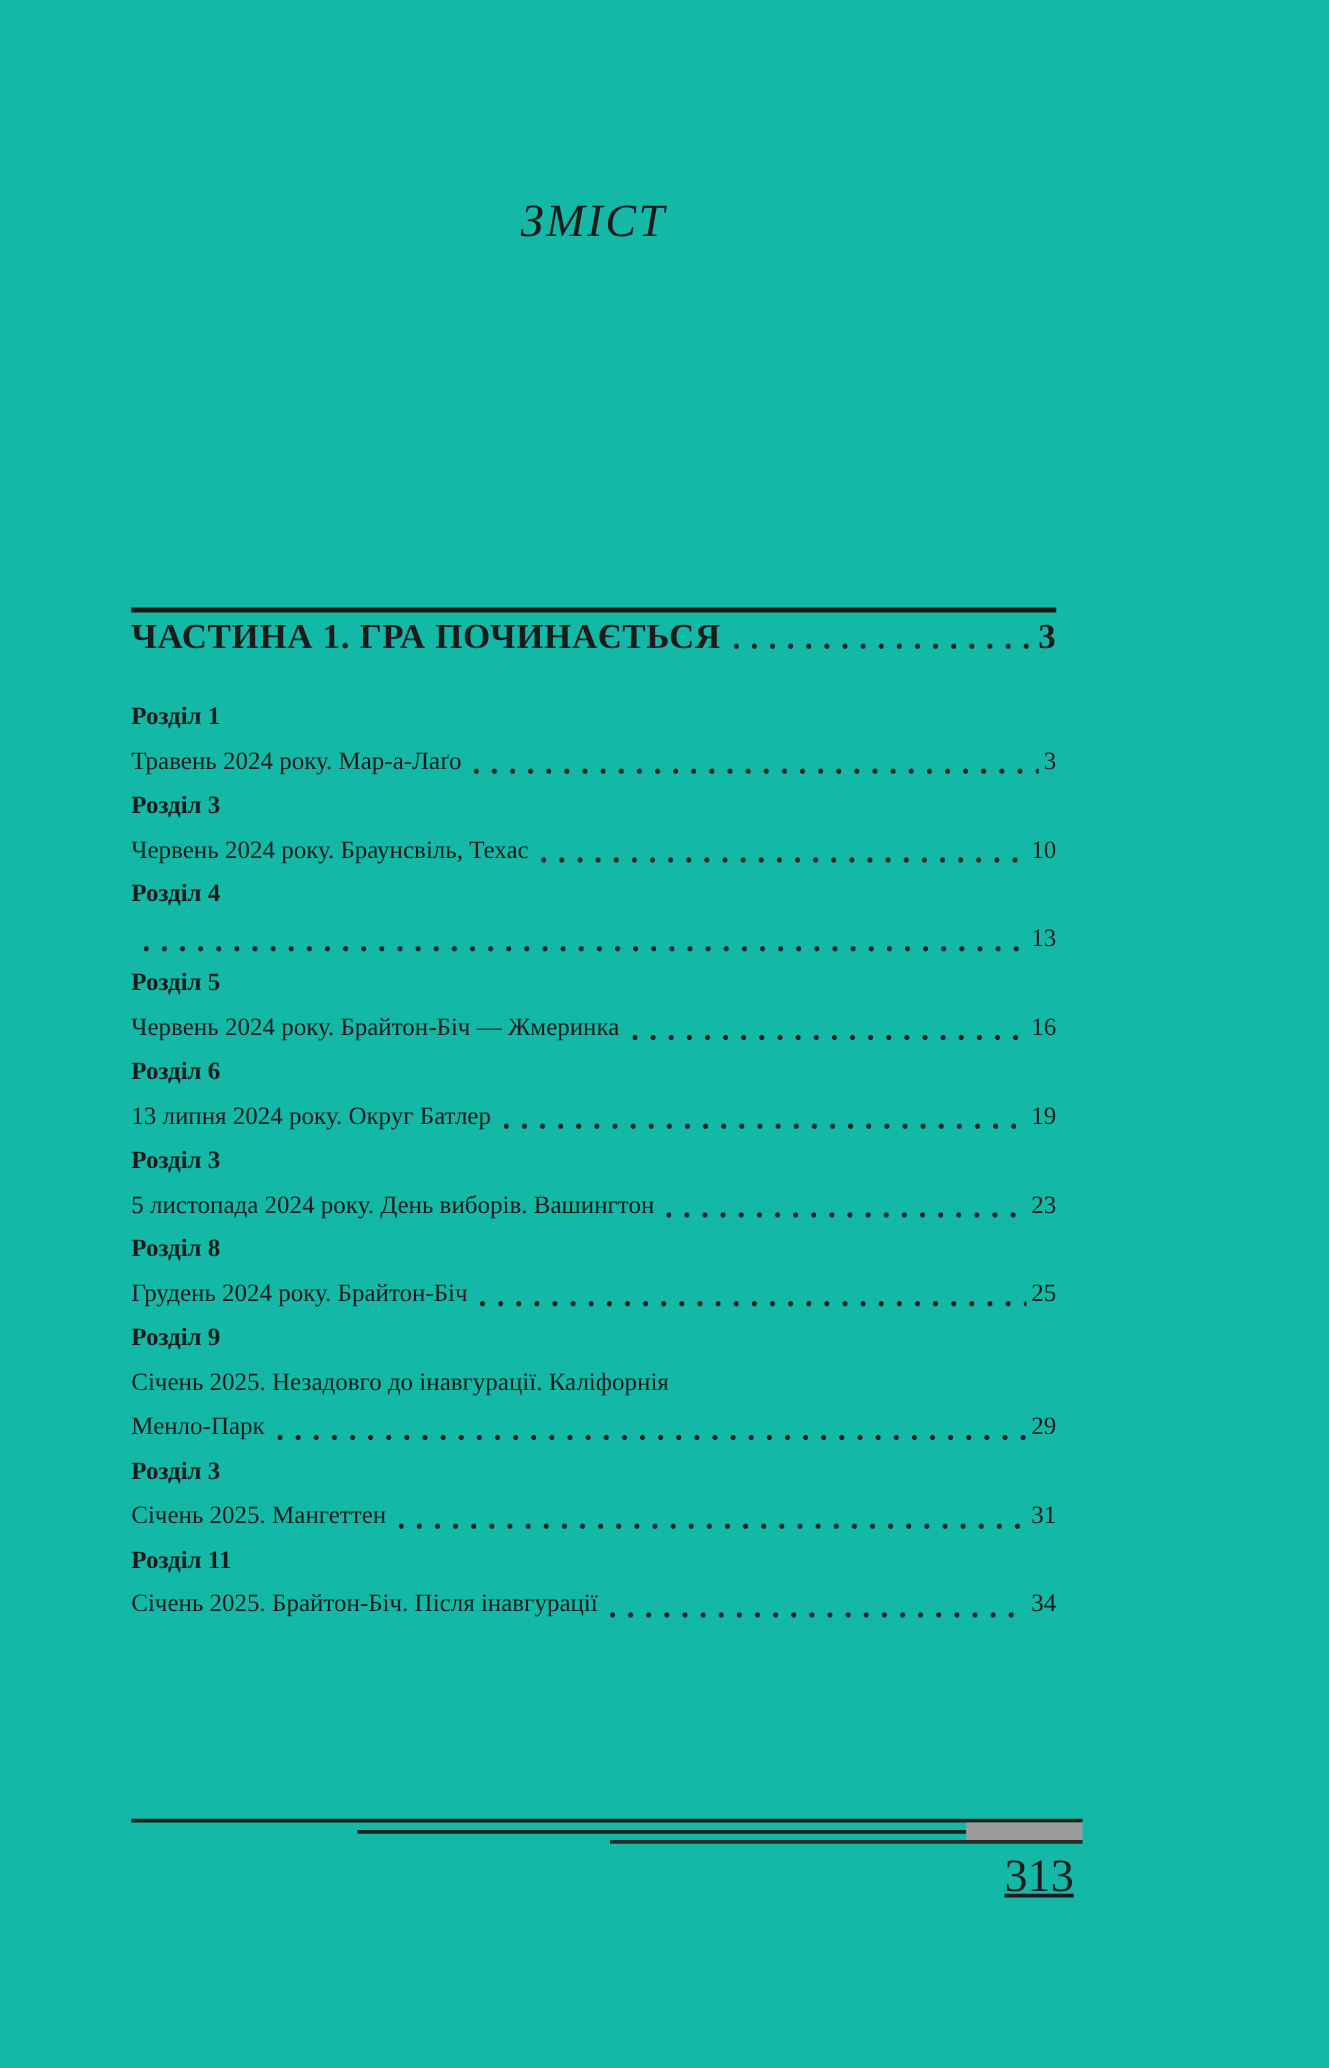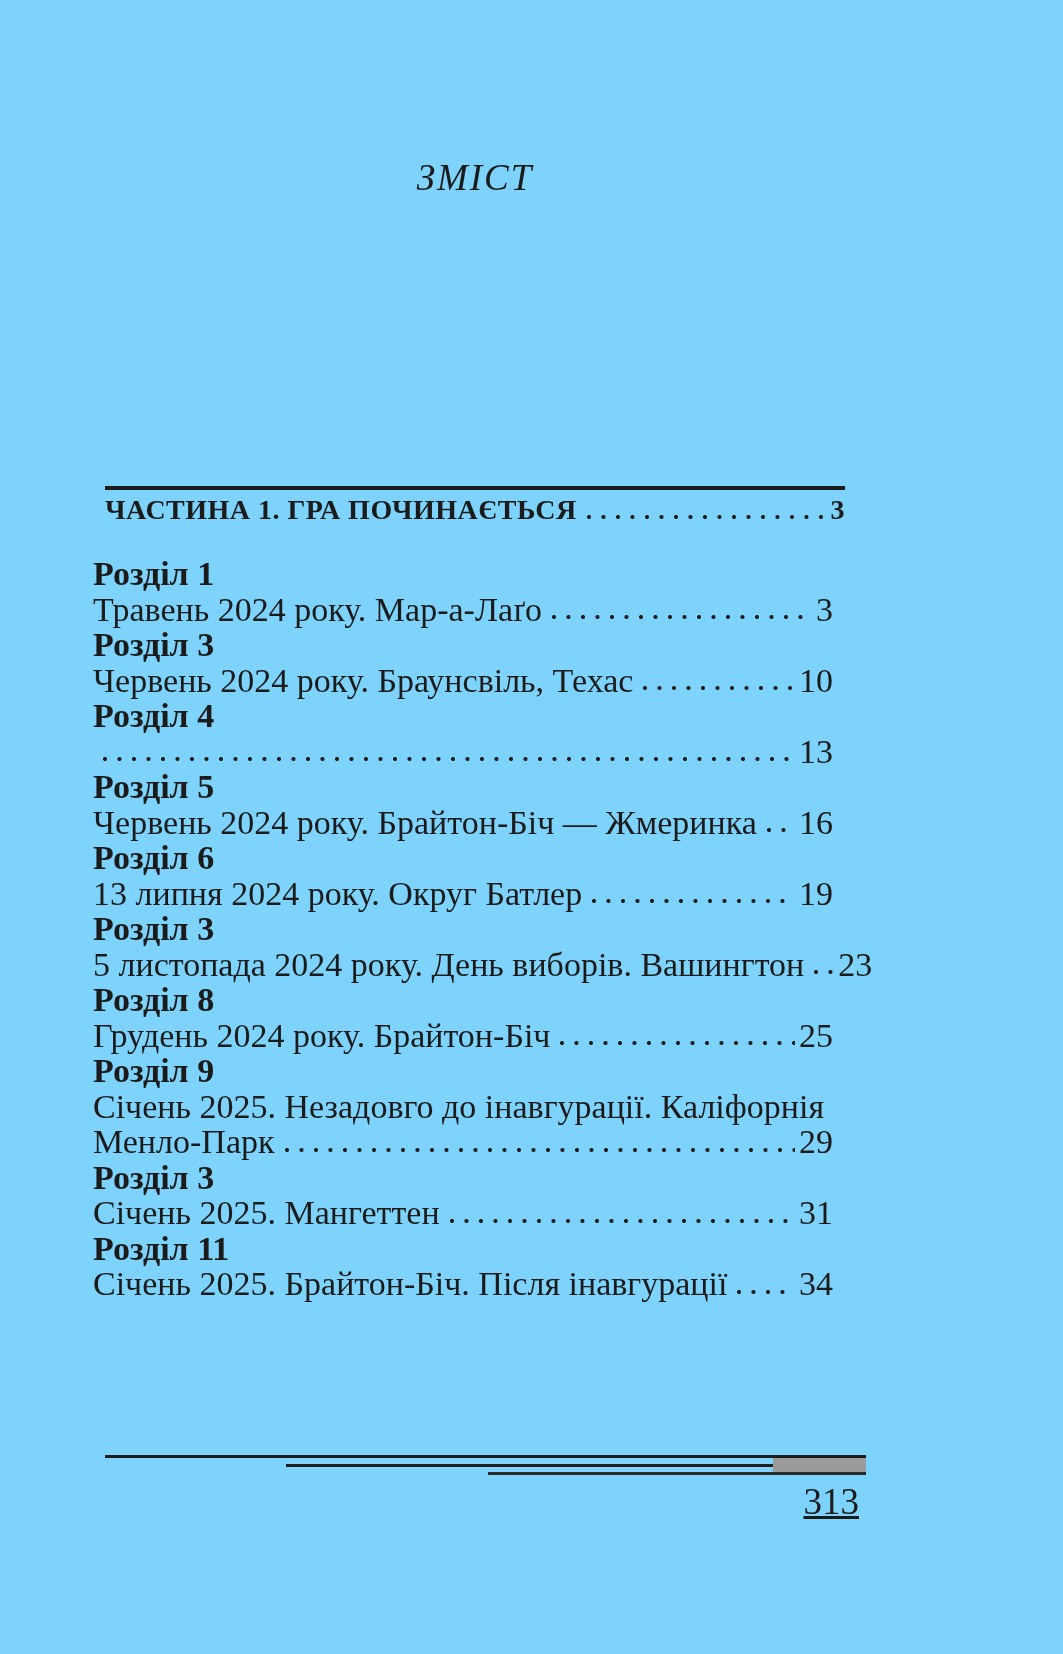--- a/index.html
+++ b/index.html
@@ -1,20 +1,20 @@
 <!DOCTYPE html>
 <html><head>
 <meta charset="utf-8">
 <style>
   html, body { margin:0; padding:0; background:#ffffff; }
   .page {
     position: relative;
     width: 1063px;
     height: 1654px;
-    background: #7dd3fc;
+    background: #14b8a6;
     font-family: "Liberation Serif", "DejaVu Serif", serif;
     color: #1b1b1b;
     overflow: hidden;
   }
   .page-title {
     position: absolute;
     top: 156px;
     left: 105px;
     width: 740px;
     text-align: center;
@@ -38,24 +38,24 @@
     display: flex;
     align-items: baseline;
     font-weight: bold;
     font-size: 28px;
     line-height: 36px;
     letter-spacing: 0.5px;
     justify-content: flex-end;
   }
   .entries {
     position: absolute;
-    left: 93px;
+    left: 105px;
     top: 556px;
     width: 740px;
-    font-size: 34px;
+    font-size: 20px;
     line-height: 35.5px;
   }
   .entry-label { font-weight: bold; }
   .entry-row { display: flex; align-items: flex-start; }
   .entry-desc { white-space: nowrap; }
   .dots {
     flex: 1;
     align-self: stretch;
     position: relative;
     margin: 0 4px 0 10px;

